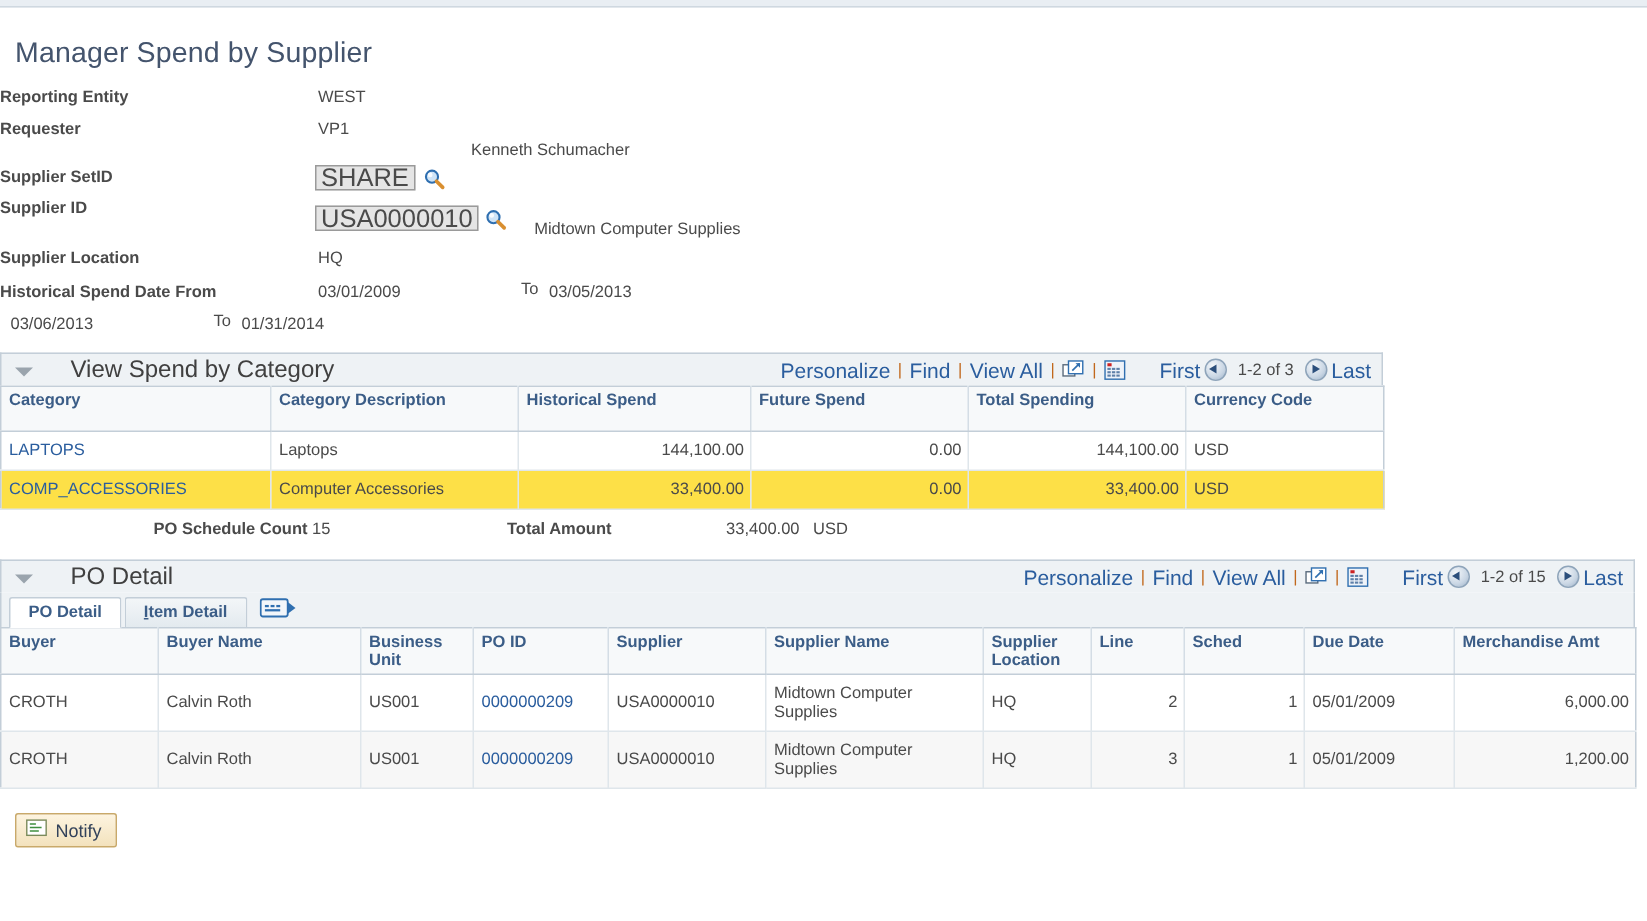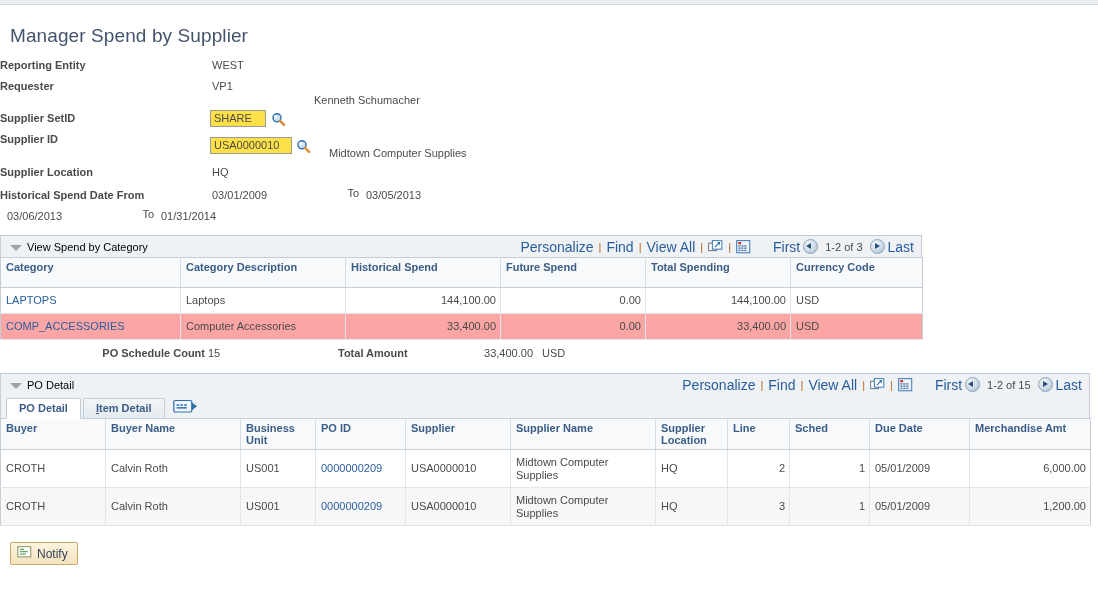--- a/index.html
+++ b/index.html
@@ -62,23 +62,23 @@
     color: #4a4a4a;
     font-size: 11px;
     padding-top: 2px;
     padding-left: 2px;
     white-space: nowrap;
     margin-top: 14px;
   }
   .boxval {
     display: inline-block;
     border: 1px solid #9a9a9a;
-    background: #fde047;
-    color: #4a4a4a;
-    font-size: 11px;
+    background: #e5e5e5;
+    color: #4a4a4a;
+    font-size: 17px;
     padding: 1px 3px 1px 3px;
     line-height: 13px;
     margin-left: 5px;
     vertical-align: middle;
   }
   .tolabel {
     font-weight: normal;
     color: #4a4a4a;
     display: inline-block;
     text-align: right;
@@ -116,24 +116,25 @@
   }
   .collapse-tri:before {
     content: "";
     position: absolute;
     left: 1px; top: 5px;
     border-left: 6px solid transparent;
     border-right: 6px solid transparent;
     border-top: 6px solid #9aa4ad;
   }
   .grid-caption {
-    color: #000000;
-    font-size: 11px;
+    color: #404040;
+    font-size: 16px;
     font-weight: normal;
     cursor: pointer;
+    margin-left: 20px;
   }
   .grid-head-right {
     margin-left: auto;
     display: flex;
     align-items: center;
     padding-right: 7px;
     white-space: nowrap;
   }
   .glink {
     color: #2a5d9e;
@@ -215,21 +216,21 @@
   table.psgrid td {
     font-size: 11px;
     color: #4a4a4a;
     padding: 4px 4px 4px 5px;
     border-right: 1px solid #dfe6eb;
     border-bottom: 1px solid #dfe6eb;
     vertical-align: middle;
     line-height: 13px;
   }
   table.psgrid td:last-child { border-right: none; }
-  table.psgrid tr.alt td { background: #fca5a5; }
+  table.psgrid tr.alt td { background: #fde047; }
   table.psgrid tr.alt2 td { background: #f7f7f7; }
   td.num, th.num { text-align: right; padding-right: 7px; }
   a.celllink {
     color: #2a5d9e;
     text-decoration: none;
   }
 
   
   .summary {
     display: flex;

